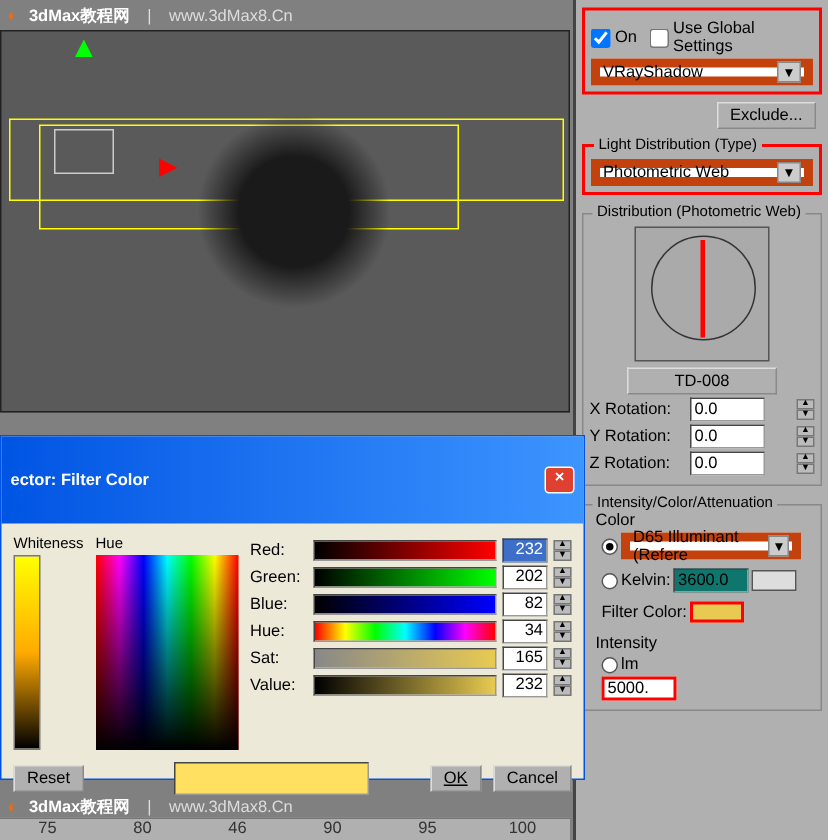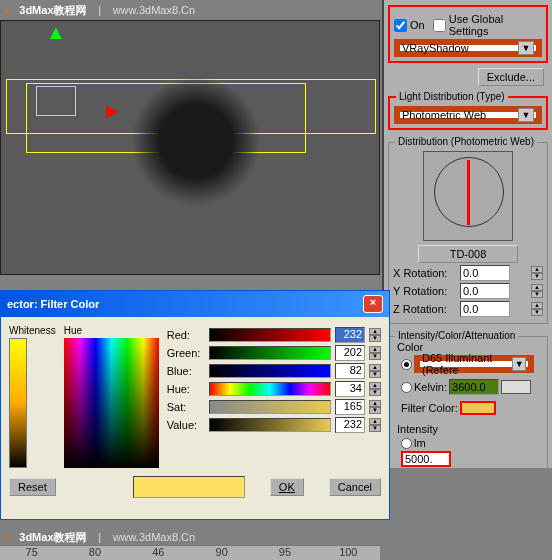--- a/index.html
+++ b/index.html
@@ -8,52 +8,52 @@
 .wm-top{top:2px;left:5px}
 .wm-bot{bottom:15px;left:5px}
 .wm-logo{color:#ff6600;margin-right:4px}
 .wm-url{color:#ddd;font-weight:normal;margin-left:8px}
 .viewport{position:absolute;top:20px;left:0;width:380px;height:255px;background:#5a5a5a;border:1px solid #222}
 .vp-frame{position:absolute;border:1px solid #ffff00}
 .vp-cam{position:absolute;top:65px;left:35px;width:40px;height:30px;border:1px solid #ccc}
 .vp-arrow-g{position:absolute;top:0;left:45px;color:#0f0;font-size:20px}
 .vp-arrow-r{position:absolute;top:80px;left:105px;color:#f00;font-size:16px}
 .vp-tree{position:absolute;top:55px;left:130px;width:130px;height:130px;background:radial-gradient(circle,#1a1a1a 40%,transparent 70%);border-radius:50%}
-.right-panel{position:absolute;top:0;right:0;width:170px;height:468px;background:#b0b0b0;border-left:2px solid #444;padding:2px;overflow:hidden}
+.right-panel{position:absolute;top:0;right:0;width:170px;height:560px;background:#b0b0b0;border-left:2px solid #444;padding:2px;overflow:hidden}
 .group{border:1px solid #888;background:#b0b0b0;margin:3px 2px;padding:4px;position:relative}
 .group-title{position:absolute;top:-7px;left:6px;background:#b0b0b0;padding:0 3px;font-size:10px;color:#000}
 .redbox{border:2px solid #f00 !important}
 .chk{display:inline-flex;align-items:center;gap:3px;margin-right:6px}
 .dropdown{display:flex;width:100%;background:#fff;border:6px solid #c2410c;height:18px;align-items:center;padding:0 2px}
 .dropdown-arrow{margin-left:auto;background:#ccc;border:1px solid #888;width:16px;height:14px;text-align:center;line-height:12px;font-size:9px}
 .btn{background:#b0b0b0;border:1px outset #ddd;padding:2px 8px;display:inline-block;cursor:pointer}
 .web-preview{width:90px;height:90px;border:1px solid #555;background:#aaa;margin:4px auto;display:block;position:relative}
 .web-circle{position:absolute;top:5px;left:10px;width:70px;height:70px;border:1px solid #333;border-radius:50%}
 .web-arrow{position:absolute;top:8px;left:43px;width:3px;height:65px;background:#f00}
 .row{display:flex;align-items:center;margin:2px 0;gap:2px}
 .spinner{display:flex;background:#fff;border:1px inset #999;width:50px;height:16px;align-items:center;padding:0 2px}
 .spin-btns{display:flex;flex-direction:column;margin-left:auto}
 .spin-btn{width:12px;height:7px;background:#bbb;border:1px solid #777;font-size:6px;line-height:5px;text-align:center}
 .radio{width:11px;height:11px;border:1px solid #555;border-radius:50%;background:#fff;display:inline-block;position:relative}
 .radio.checked::after{content:'';position:absolute;top:2px;left:2px;width:5px;height:5px;background:#000;border-radius:50%}
 .swatch{width:30px;height:14px;border:1px solid #555;display:inline-block}
 .color-dialog{position:absolute;top:290px;left:0;width:390px;height:230px;background:#ece9d8;border:1px solid #0054e3;z-index:50}
-.cd-title{background:linear-gradient(to right,#0054e3,#3d95ff);color:#fff;padding:4px 6px;font-weight:bold;display:flex;align-items:center}
+.cd-title{background:linear-gradient(to right,#0054e3,#3d95ff);color:#fff;padding:20px 6px;font-weight:bold;display:flex;align-items:center}
 .cd-close{margin-left:auto;background:#e04030;color:#fff;width:20px;height:18px;text-align:center;border:1px solid #fff;border-radius:3px;font-weight:bold;cursor:pointer}
 .cd-body{padding:8px;display:flex;gap:8px}
 .hue-sat{width:95px;height:130px;background:linear-gradient(to right,red,magenta,blue,cyan,lime,yellow,red);position:relative}
 .hue-sat::after{content:'';position:absolute;inset:0;background:linear-gradient(to bottom,transparent,#000)}
 .whiteness-bar{width:18px;height:130px;background:linear-gradient(to bottom,#ff0,#fa0,#000);border:1px solid #777}
 .sliders{flex:1}
 .slider-row{display:flex;align-items:center;margin:2px 0;gap:4px}
 .slider-lbl{width:38px;text-align:left}
 .slider-track{flex:1;height:14px;border:1px inset #999;position:relative}
 .slider-val{width:30px;height:16px;background:#fff;border:1px inset #999;text-align:right;padding:0 2px}
 .sv-spin{display:flex;flex-direction:column}
-.cd-bottom{display:flex;padding:0 8px 8px;gap:25px;align-items:center}
+.cd-bottom{display:flex;padding:0 8px 8px;gap:8px;align-items:center}
 .preview-sw{width:130px;height:22px;background:#ffe060;border:1px inset #999;margin-left:52px}
 .timeline{position:absolute;bottom:0;left:0;width:380px;height:15px;background:#b0b0b0;border-top:1px solid #777;display:flex;font-size:9px;color:#333}
 .timeline span{flex:1;text-align:center}
 </style>
 </head>
 <body>
 
 <div class="watermark wm-top">
   <span class="wm-logo">◐</span>
   <span>3dMax教程网</span>
@@ -144,21 +144,21 @@
     <div class="row" style="padding-left:8px">
       <span class="radio checked"></span>
       <div class="dropdown" style="width:120px">
           <span>D65 Illuminant (Refere</span>
           <span class="dropdown-arrow">▼</span>
         </div>
     </div>
     <div class="row" style="padding-left:8px;margin-top:6px">
       <span class="radio"></span>
       <span>Kelvin:</span>
-      <div class="spinner" style="background:#4d7c0f">
+      <div class="spinner" style="background:#0f766e">
           <span>3600.0</span>
         </div>
       <span class="swatch" style="background:#ddd"></span>
     </div>
     <div class="row" style="padding-left:8px;margin-top:6px">
       <span>Filter Color:</span>
       <span class="swatch redbox" style="background:#e8ca52;width:36px"></span>
     </div>
     <div style="margin:8px 0 2px 4px">Intensity</div>
     <div class="row" style="padding-left:8px">

